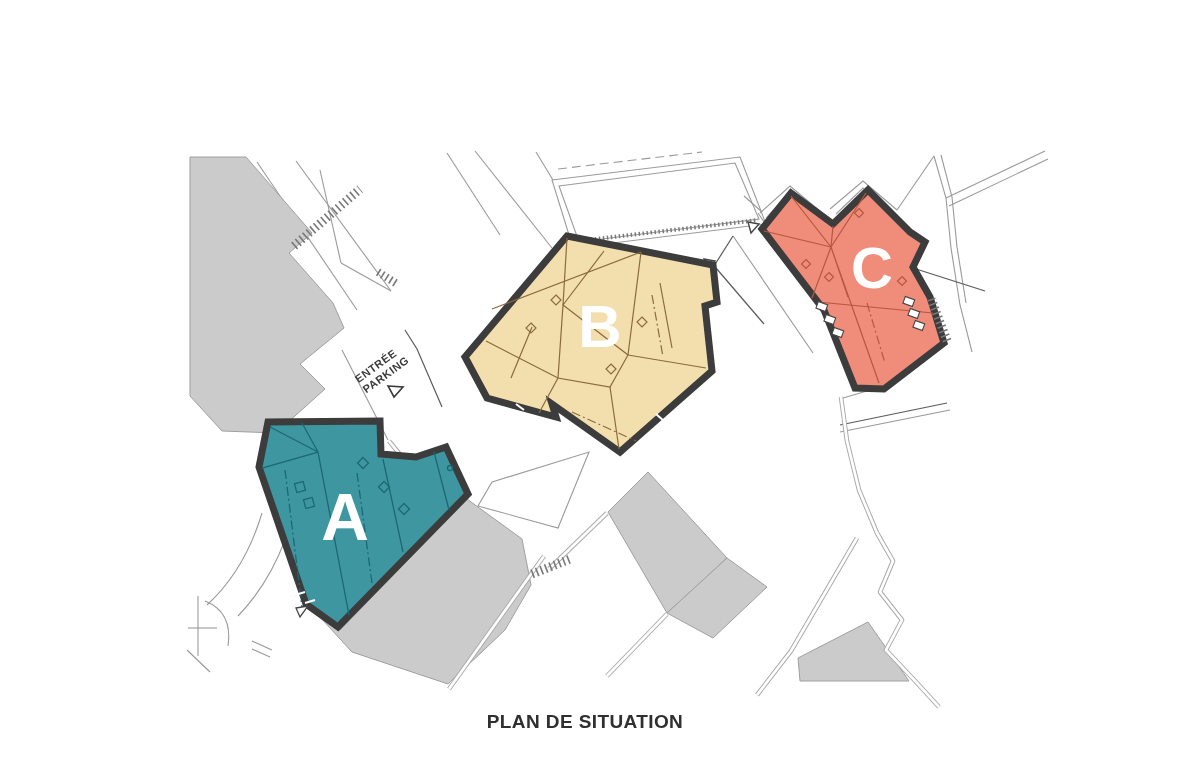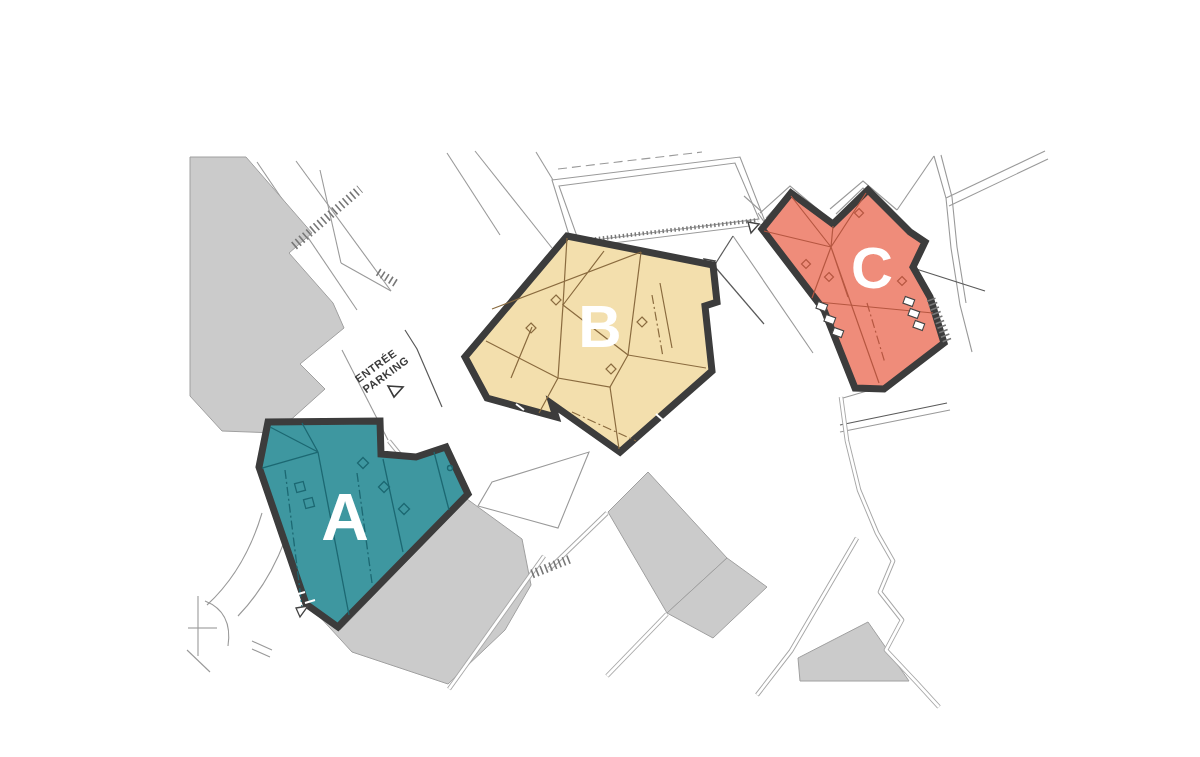--- a/index.html
+++ b/index.html
@@ -183,13 +183,14 @@
 
   <g>
     <g transform="translate(381,373) rotate(-36)">
       <text class="entr" x="0" y="-5" text-anchor="middle">ENTRÉE</text>
       <text class="entr" x="3" y="8" text-anchor="middle">PARKING</text>
     </g>
     <path d="M388,386 L403,387 L394,397 Z" fill="#fff" stroke="#3A3A3A" stroke-width="1.6"></path>
   </g>
 </svg>
 
+<div class="plan-title">PLAN DE SITUATION</div>
 </div>
 
 </body></html>

